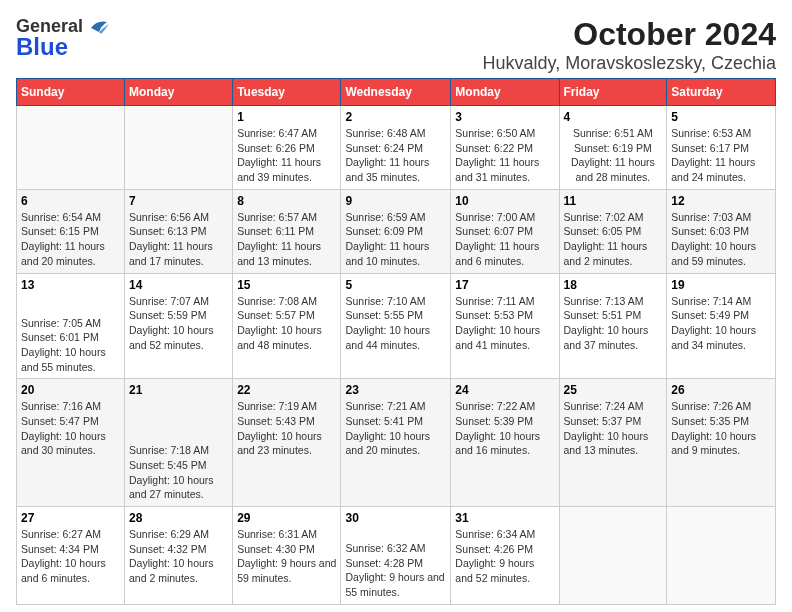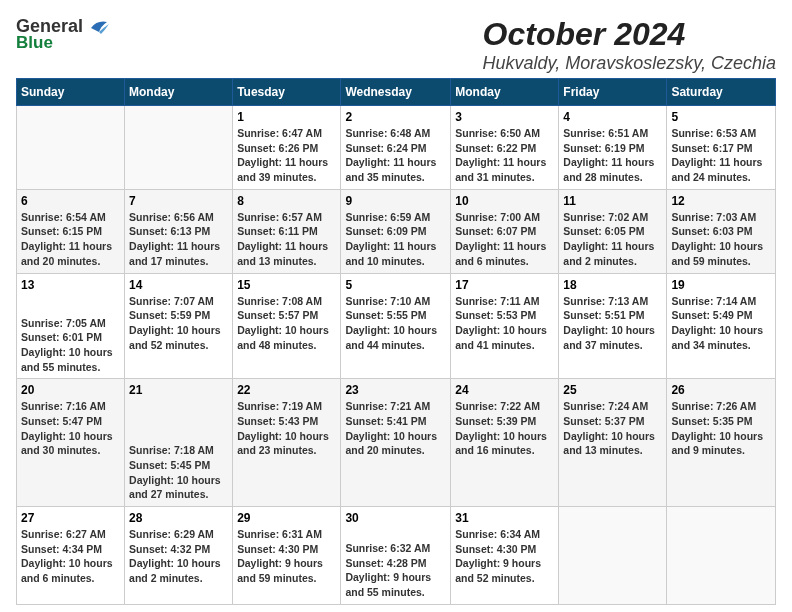--- a/index.html
+++ b/index.html
@@ -20,39 +20,38 @@
       display: flex;
       flex-direction: column;
       align-items: flex-start;
     }
     .logo-row {
       display: flex;
       align-items: center;
       gap: 2px;
     }
     .title-area {
-      text-align: left;
-      font-style: italic;
+      text-align: right;
     }
     .month-title {
       font-size: 32px;
       font-weight: bold;
       color: #222;
     }
     .location {
       font-size: 18px;
       color: #444;
     }
     table {
       width: 100%;
       border-collapse: collapse;
       font-size: 11px;
     }
     thead tr th {
-      background: #0c4a6e;
+      background: #ef4444;
       color: #fff;
       padding: 6px 4px;
       text-align: left;
       font-size: 12px;
       font-weight: bold;
       border: 1px solid #1e5a9a;
     }
     tbody tr td {
       border: 1px solid #ccc;
       vertical-align: top;
@@ -68,39 +67,38 @@
     .day-num {
       font-weight: bold;
       font-size: 12px;
       display: block;
       margin-bottom: 2px;
     }
     .day-info {
       color: #333;
       line-height: 1.4;
       font-size: 10.5px;
-      font-weight: bold;
     }
     .empty-cell {
       background: #f9f9f9;
     }
   </style>
 </head>
 <body>
 
 <div class="header">
   <div class="logo">
     <div class="logo-row">
       <span style="font-size:18px;font-weight:bold;color:#333;">General</span>
       <svg width="22" height="18" viewBox="0 0 22 18" style="margin-left:2px;">
         <path d="M4 10 Q10 2 20 4 Q14 8 12 14 Q8 12 4 10Z" fill="#2a6db5"></path>
         <path d="M12 14 Q16 10 22 6 Q18 12 14 16Z" fill="#5a9fd4"></path>
       </svg>
     </div>
-    <span style="font-size:17px;font-weight:bold;color:#15803d;margin-top:-4px;">Blue</span>
+    <span style="font-size:24px;font-weight:bold;color:#1d4ed8;margin-top:-4px;">Blue</span>
   </div>
   <div class="title-area">
     <div class="month-title">October 2024</div>
     <div class="location">Hukvaldy, Moravskoslezsky, Czechia</div>
   </div>
 </div>
 
 <table>
   <thead>
     <tr>
@@ -130,21 +128,21 @@
 Daylight: 11 hours and 35 minutes.</div>
         </td>
         <td>
           <span class="day-num">3</span>
           <div class="day-info" style="white-space: pre-line;">Sunrise: 6:50 AM
 Sunset: 6:22 PM
 Daylight: 11 hours and 31 minutes.</div>
         </td>
         <td>
           <span class="day-num">4</span>
-          <div class="day-info" style="white-space: pre-line;">Sunrise: 6:51 AM
+          <div class="day-info" style="white-space: pre-line; text-align: center;">Sunrise: 6:51 AM
 Sunset: 6:19 PM
 Daylight: 11 hours and 28 minutes.</div>
         </td>
         <td>
           <span class="day-num">5</span>
           <div class="day-info" style="white-space: pre-line;">Sunrise: 6:53 AM
 Sunset: 6:17 PM
 Daylight: 11 hours and 24 minutes.</div>
         </td>
       </tr>
@@ -301,20 +299,20 @@
         </td>
         <td>
           <span class="day-num">30</span>
           <div class="day-info" style="white-space: pre-line; margin-top: 16px;">Sunrise: 6:32 AM
 Sunset: 4:28 PM
 Daylight: 9 hours and 55 minutes.</div>
         </td>
         <td>
           <span class="day-num">31</span>
           <div class="day-info" style="white-space: pre-line;">Sunrise: 6:34 AM
-Sunset: 4:30 PM
+Sunset: 4:26 PM
 Daylight: 9 hours and 52 minutes.</div>
         </td>
         <td class="empty-cell"></td>
         <td class="empty-cell"></td>
       </tr>
     </tbody>
 </table>
 
 </body></html>

